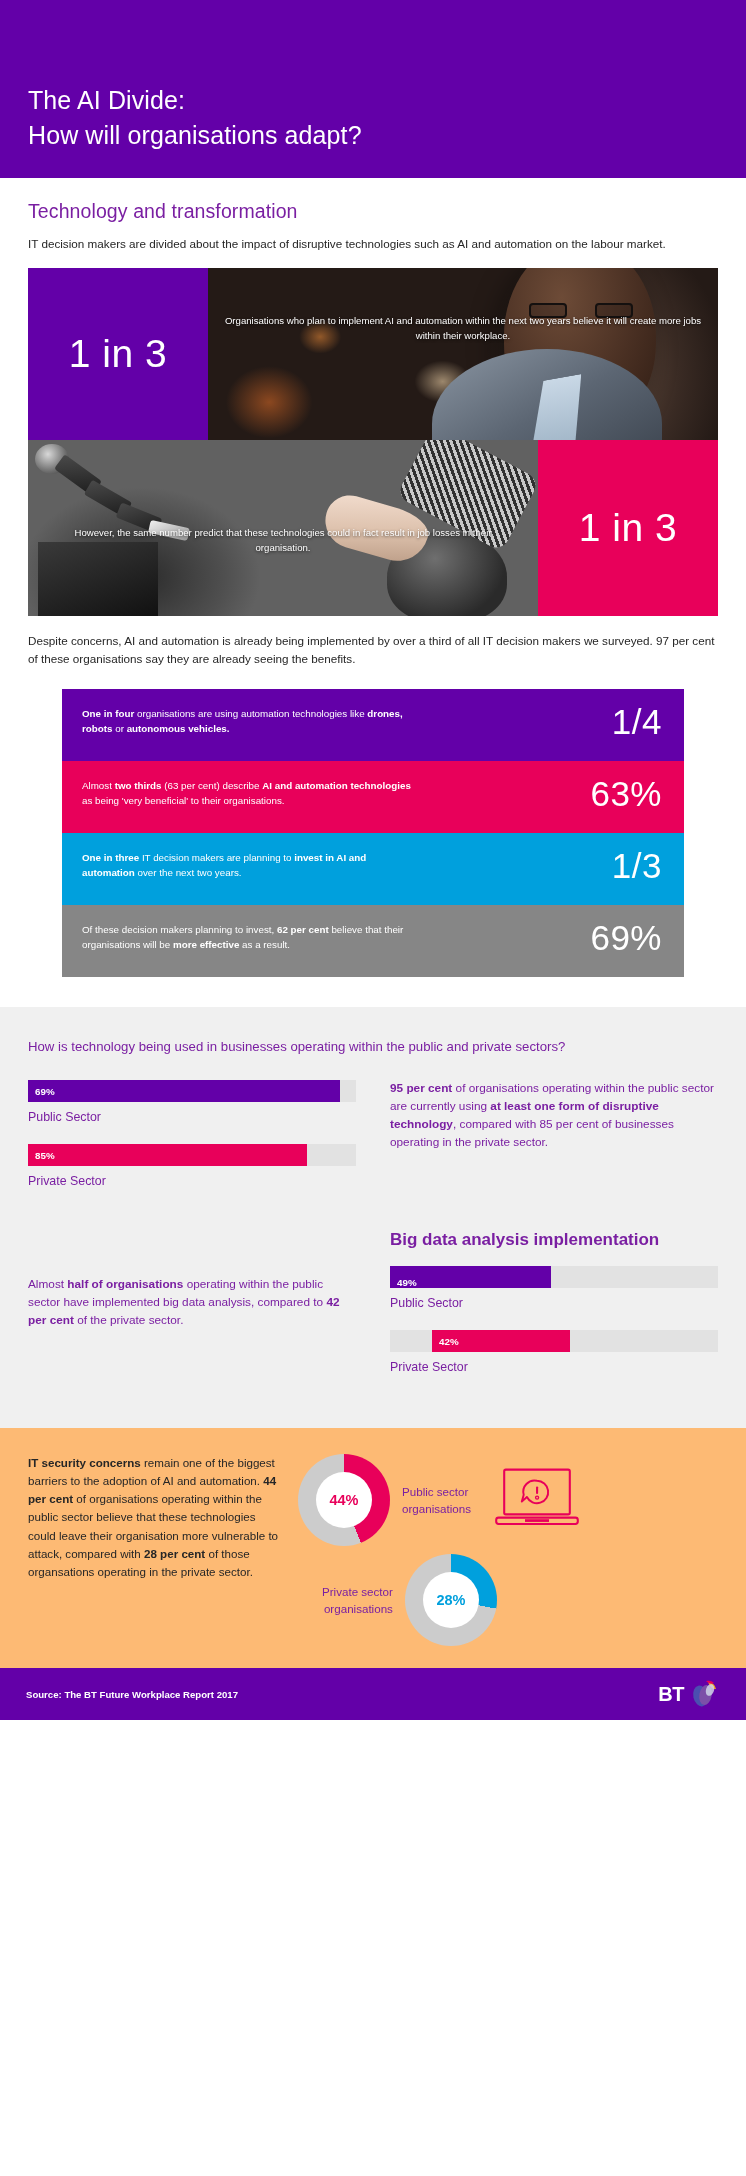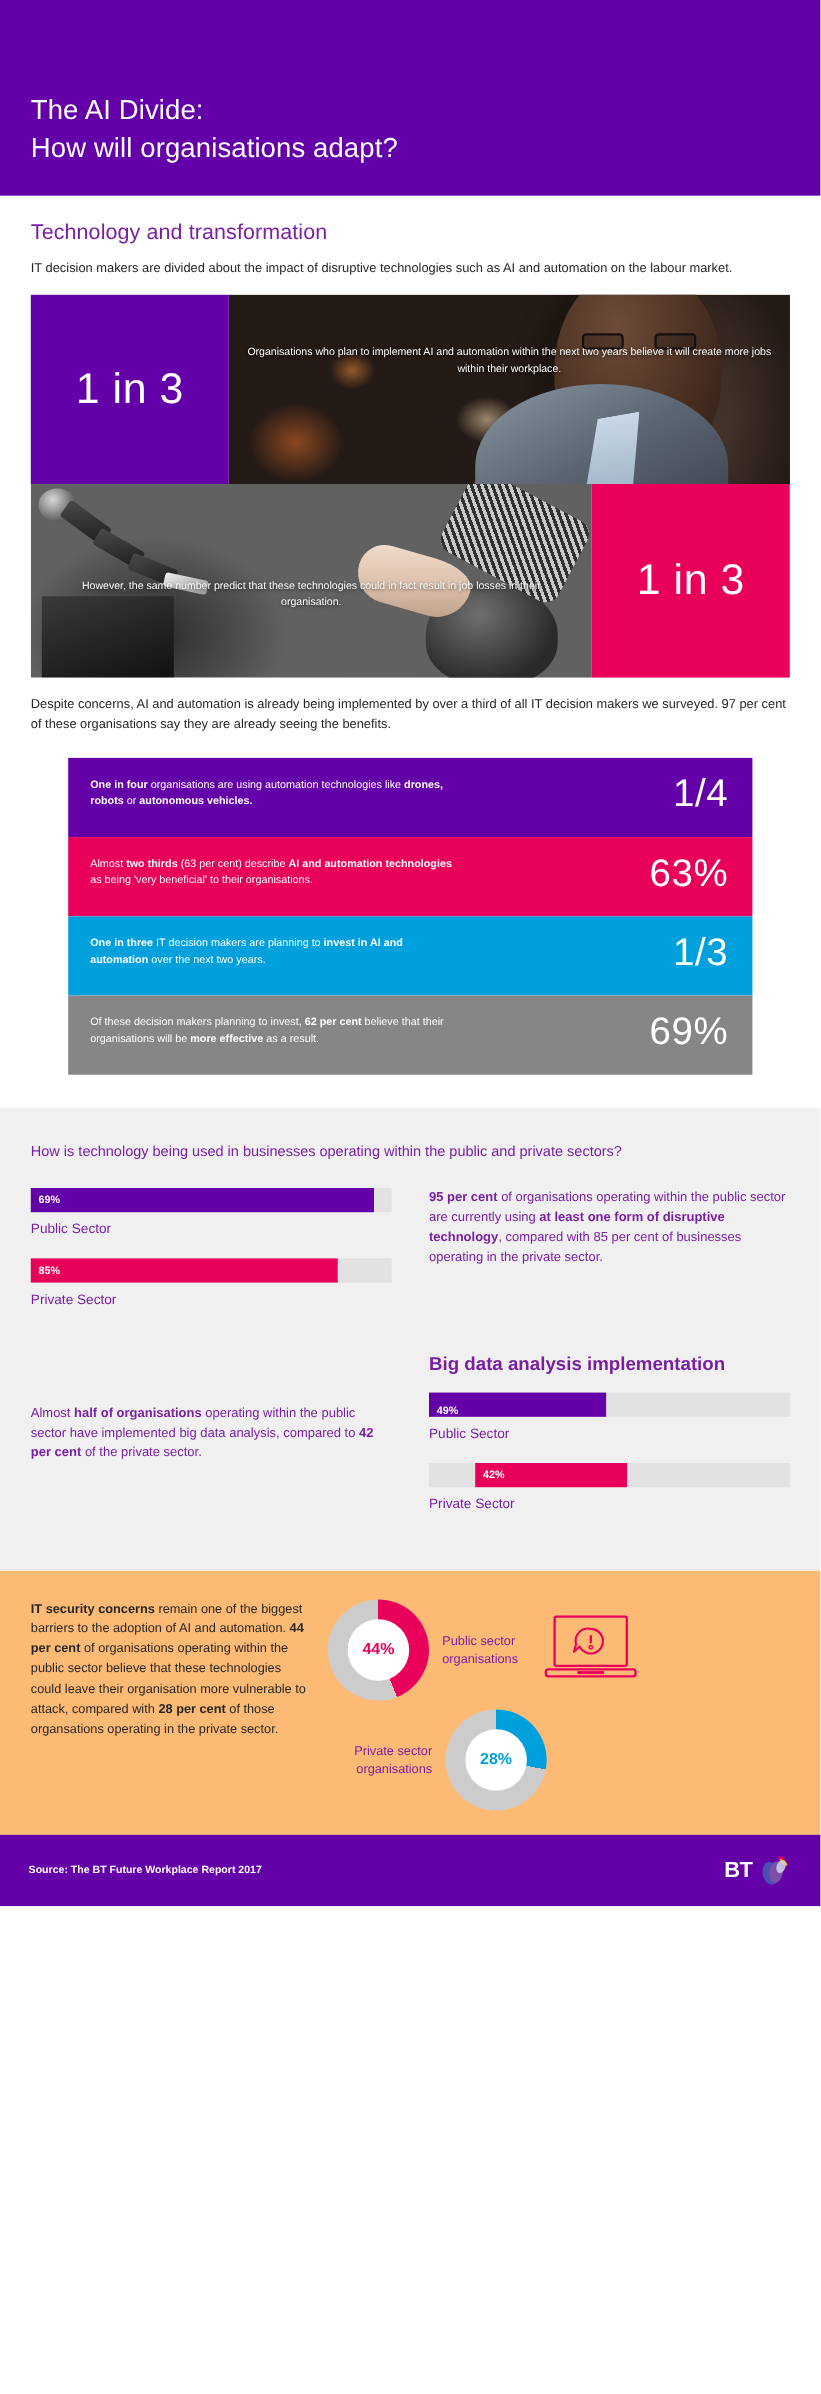--- a/index.html
+++ b/index.html
@@ -337,21 +337,21 @@
     font-size: 11.6px;
     line-height: 1.5;
   }
   .donut-cap.right-al { text-align: right; }
 
   .laptop-ic { width: 88px; height: 74px; flex: none; margin-left: 10px; }
 
   
   .footer {
     background: #6300a8;
-    height: 65px;
+    height: 52px;
     display: flex;
     align-items: center;
     justify-content: space-between;
     padding: 0 26px;
   }
   .footer .src {
     color: #ffffff;
     font-size: 9.6px;
     font-weight: 700;
   }

